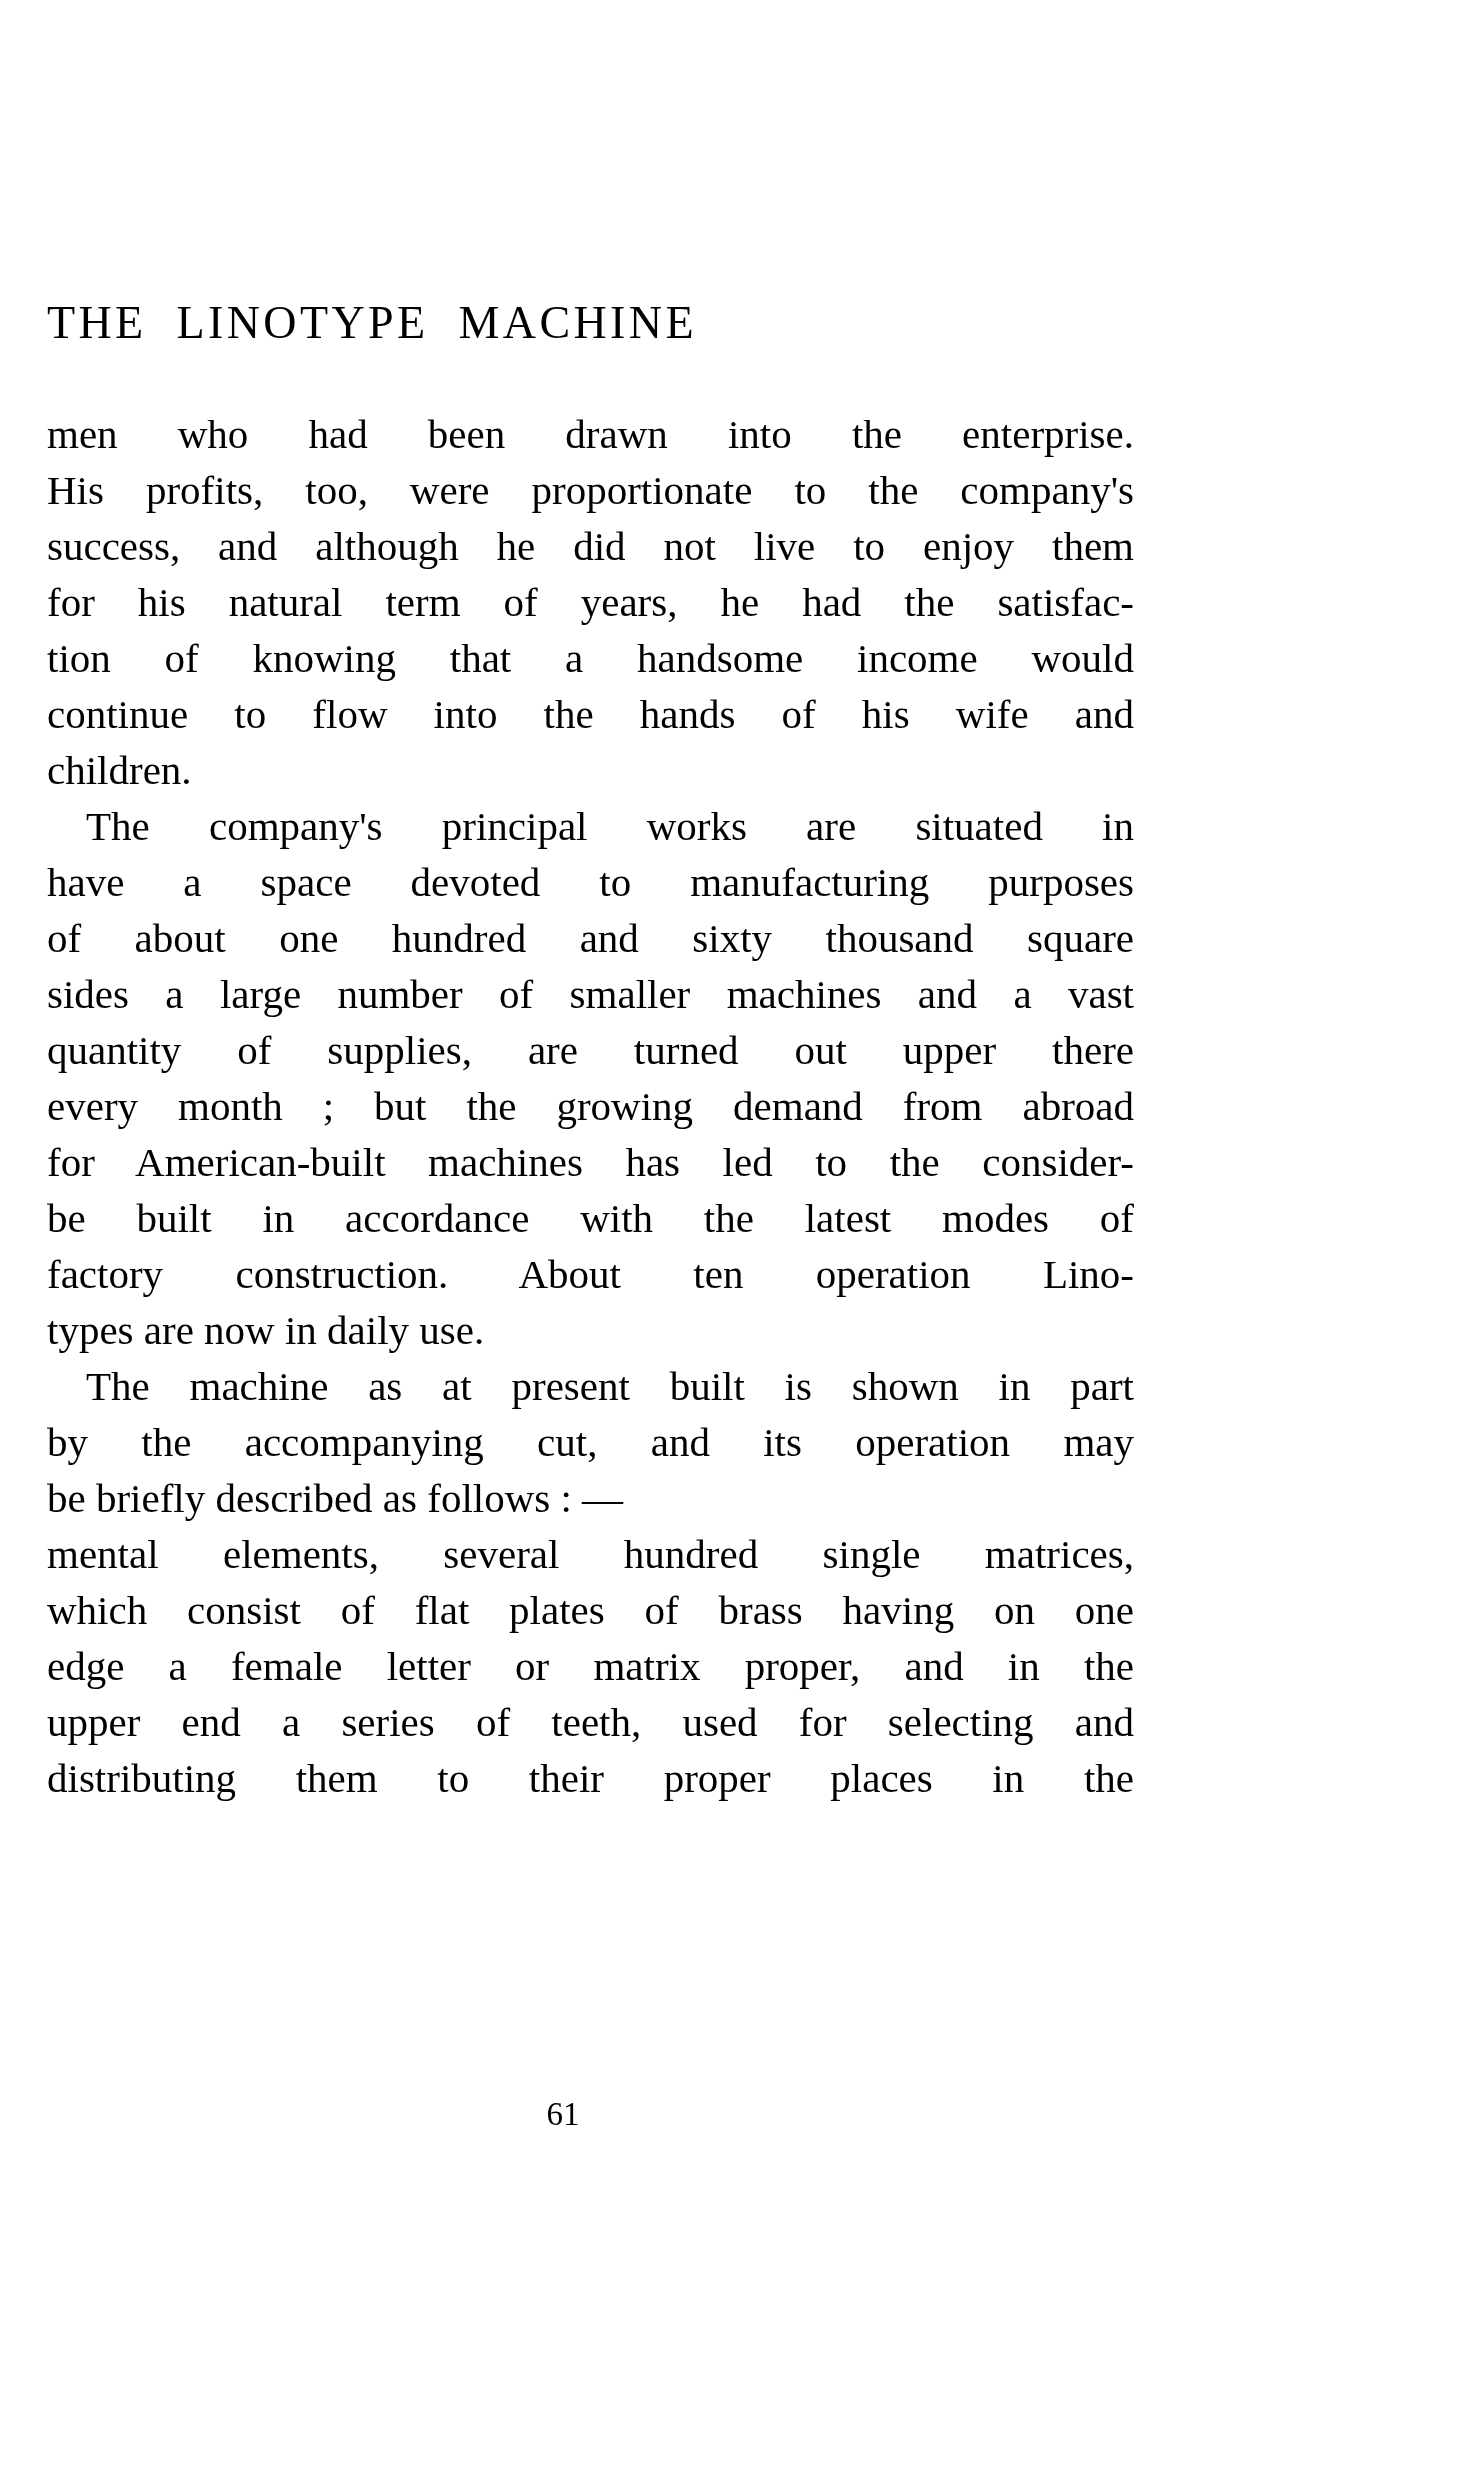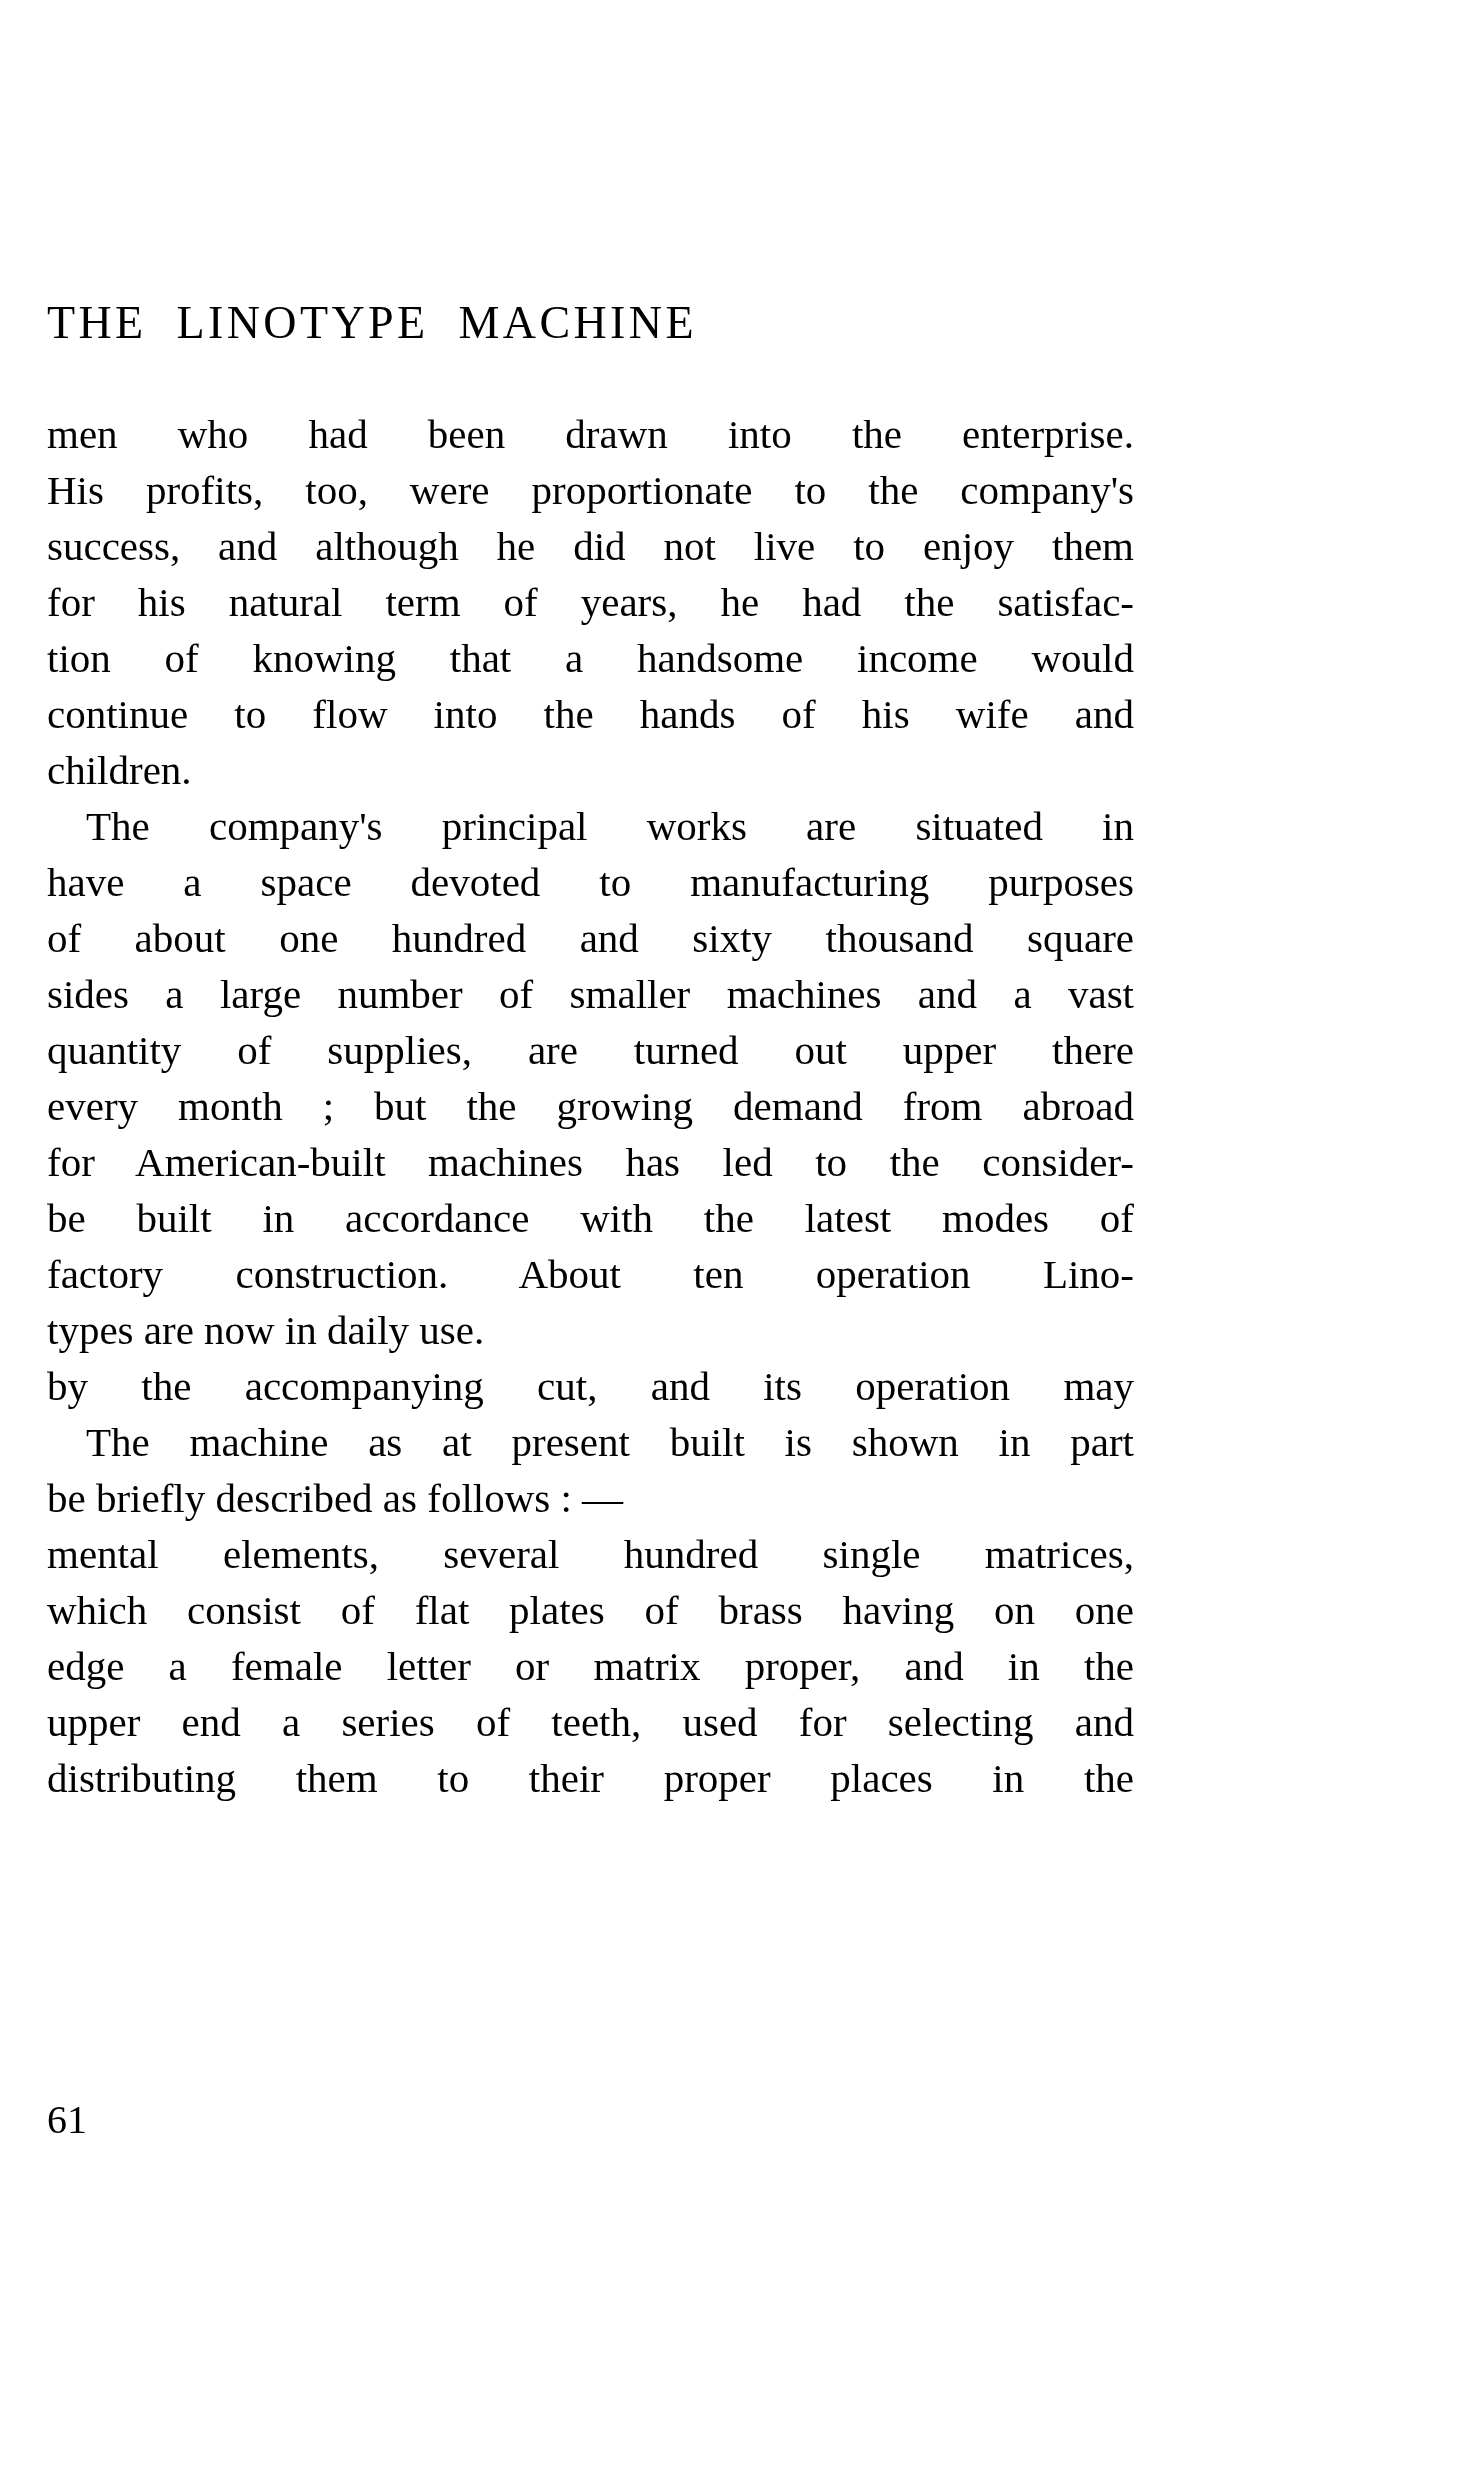--- a/index.html
+++ b/index.html
@@ -40,22 +40,22 @@
   }
   .line.end {
     text-align-last: left;
   }
   .line.indent {
     text-indent: 39px;
   }
   .pagenum {
     position: absolute;
     top: 2096px; left: 47px; width: 1032px;
-    text-align: left;
-    font-size: 40px;
+    text-align: center;
+    font-size: 33px;
     color: #000000;
   }
 </style>
 </head>
 <body>
 
 <div class="page">
   <div class="title">THE LINOTYPE MACHINE</div>
 
   <div class="body-text">
@@ -69,22 +69,22 @@
       <div class="line indent">The company's principal works are situated in</div>
       <div class="line">have a space devoted to manufacturing purposes</div>
       <div class="line">of about one hundred and sixty thousand square</div>
       <div class="line">sides a large number of smaller machines and a vast</div>
       <div class="line">quantity of supplies, are turned out upper there</div>
       <div class="line">every month ; but the growing demand from abroad</div>
       <div class="line">for American-built machines has led to the consider-</div>
       <div class="line">be built in accordance with the latest modes of</div>
       <div class="line">factory construction.  About ten operation Lino-</div>
       <div class="line end">types are now in daily use.</div>
+      <div class="line indent">The machine as at present built is shown in part</div>
       <div class="line">by the accompanying cut, and its operation may</div>
-      <div class="line indent">The machine as at present built is shown in part</div>
       <div class="line end">be briefly described as follows : —</div>
       <div class="line">mental elements, several hundred single matrices,</div>
       <div class="line">which consist of flat plates of brass having on one</div>
       <div class="line">edge a female letter or matrix proper, and in the</div>
       <div class="line">upper end a series of teeth, used for selecting and</div>
       <div class="line">distributing them to their proper places in the</div>
     </div>
 
   <div class="pagenum">61</div>
 </div>

